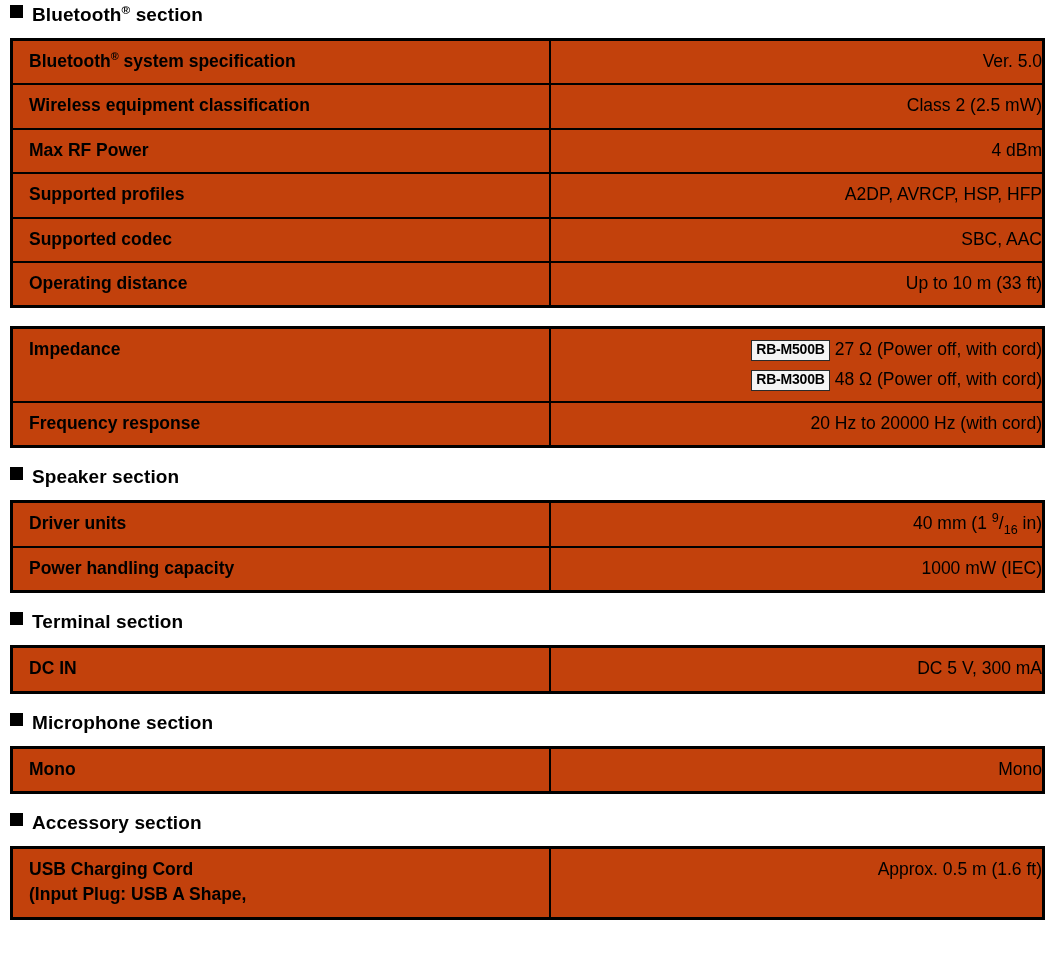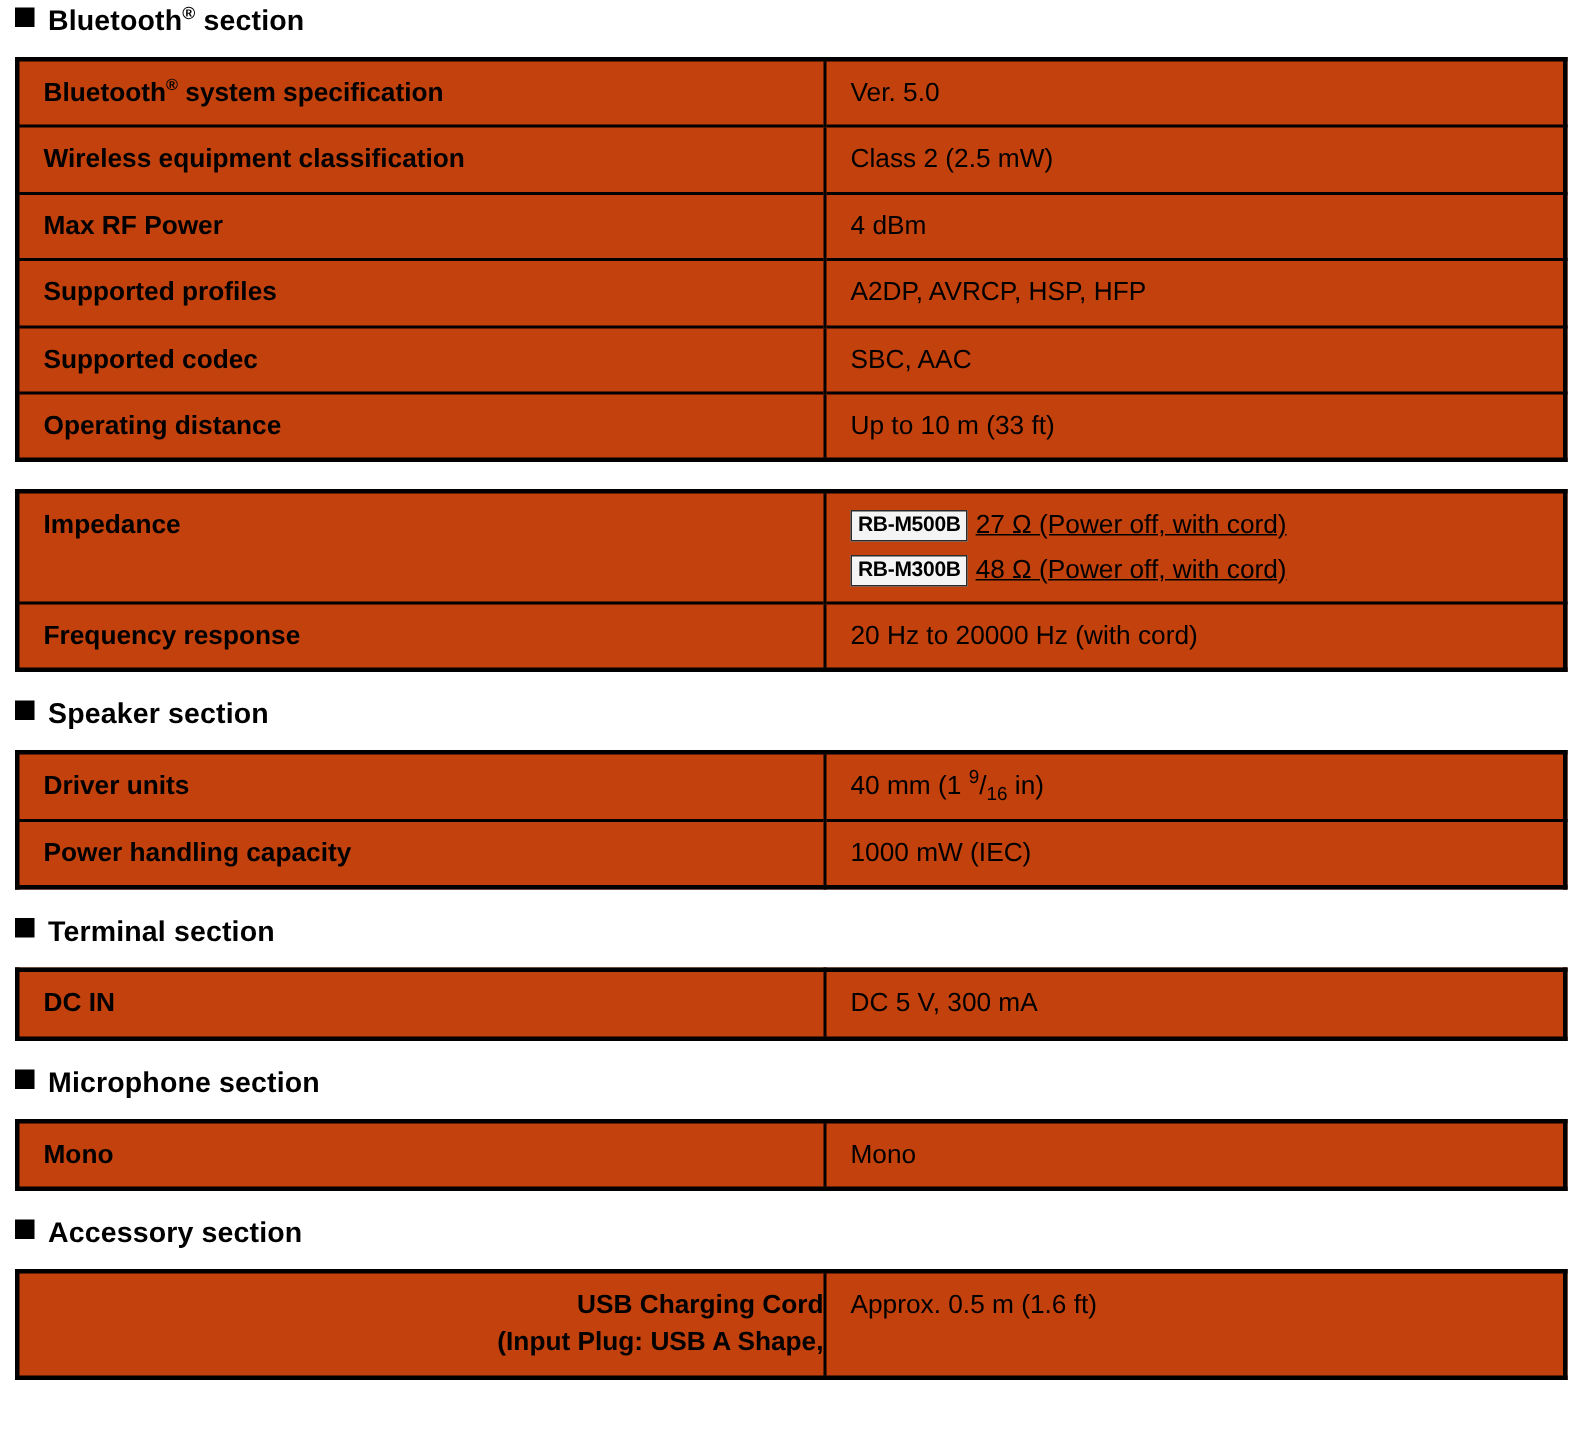--- a/index.html
+++ b/index.html
@@ -65,20 +65,21 @@
     font-size: 17.5px;
     line-height: 1.45;
   }
   table.spec td.k {
     width: 520px;
     font-weight: bold;
     border-right: 2px solid #000;
   }
   table.spec td.v {
     font-weight: normal;
+    text-align: right;
   }
   td.k sup, td.v sup {
     font-size: 0.62em;
     vertical-align: super;
     line-height: 0;
   }
 
   
   .model-badge {
     display: inline-block;
@@ -87,37 +88,37 @@
     font-size: 14px;
     font-weight: bold;
     letter-spacing: -0.2px;
     padding: 0px 4px 1px 4px;
     margin-right: 5px;
     line-height: 1.28;
     position: relative;
     top: -1px;
     white-space: nowrap;
   }
-  .val-line { white-space: nowrap; text-decoration: underline; }
+  .val-line { white-space: nowrap; }
   .val-line + .val-line { margin-top: 4px; }
 
   
   .frac { white-space: nowrap; }
   .frac .num {
     font-size: 0.72em;
     vertical-align: super;
     line-height: 0;
   }
   .frac .den {
     font-size: 0.72em;
     vertical-align: sub;
     line-height: 0;
   }
 
-  .cell-lines span { display: block; white-space: pre; text-align: right; }
+  .cell-lines span { display: block; white-space: pre; }
 </style>
 </head>
 <body>
 
 <div class="page">
 
   <div class="section-head">
     <span class="sq-bullet"></span>
     <span class="head-label"><span>Bluetooth</span><sup>®</sup><span> section</span></span>
   </div>

